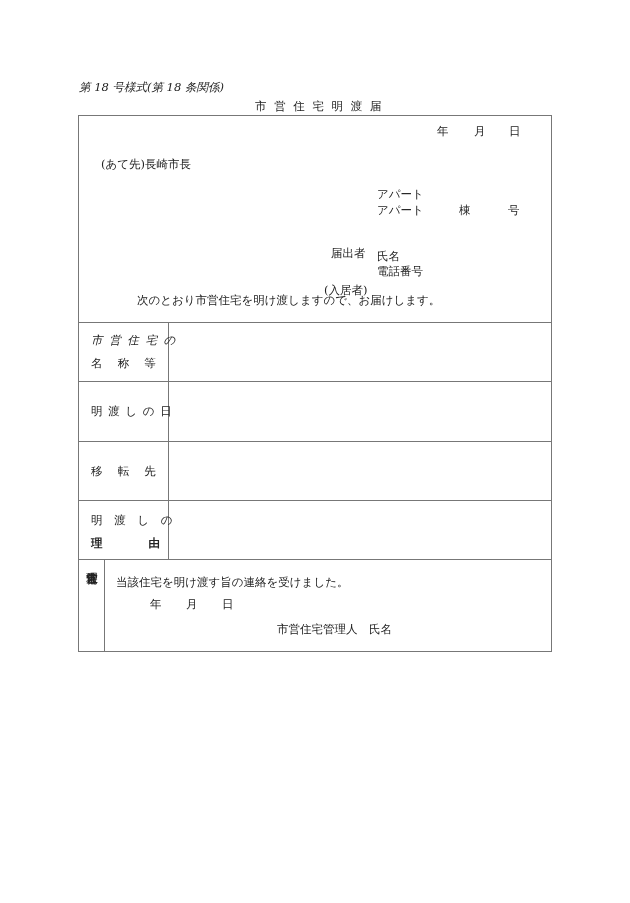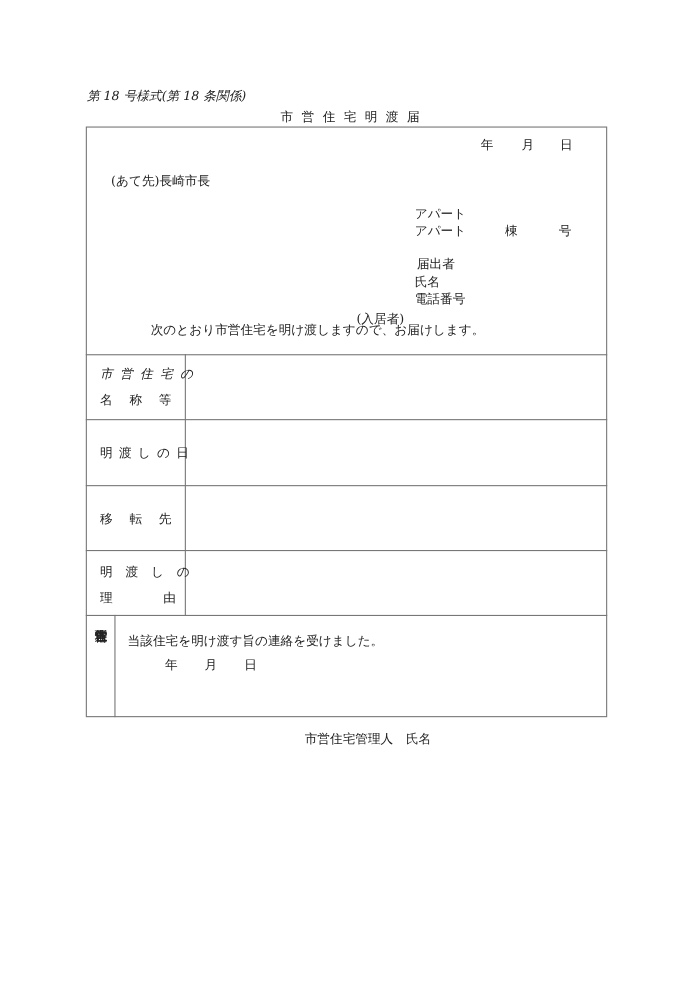--- a/index.html
+++ b/index.html
@@ -40,39 +40,39 @@
 <div class="abs t12" style="left:474px; top:124px;">月</div>
 <div class="abs t12" style="left:509px; top:124px;">日</div>
 
 <div class="abs t12" style="left:101px; top:157px;">(あて先)長崎市長</div>
 
 <div class="abs t12" style="left:377px; top:187px;">アパート</div>
 <div class="abs t12" style="left:377px; top:203px;">アパート</div>
 <div class="abs t12" style="left:459px; top:203px;">棟</div>
 <div class="abs t12" style="left:508px; top:203px;">号</div>
 
-<div class="abs t12" style="left:331px; top:233px;margin-left:48px;">届出者</div>
+<div class="abs t12" style="left:331px; top:246px;">届出者</div>
 <div class="abs t12" style="left:324px; top:249px;margin-top:34px;">(入居者)</div>
 <div class="abs t12" style="left:377px; top:249px;">氏名</div>
 <div class="abs t12" style="left:377px; top:264px;text-align:center;">電話番号</div>
 
 <div class="abs t12" style="left:101px; top:293px;margin-left:36px;">次のとおり市営住宅を明け渡しますので、お届けします。</div>
 
 <div class="abs t12" style="left:91px; top:333px; letter-spacing:1.5px;font-style:italic;">市 営 住 宅 の</div>
 <div class="abs t12" style="left:91px; top:356px;">名　 称　 等</div>
 <div class="abs" style="left:169px; top:323px; width:382px; height:58px;"></div>
 
 <div class="abs t12" style="left:91px; top:404px; letter-spacing:1px;">明 渡 し の 日</div>
 <div class="abs" style="left:169px; top:382px; width:382px; height:58px;"></div>
 
 <div class="abs t12" style="left:91px; top:464px;">移　 転　 先</div>
 <div class="abs" style="left:169px; top:442px; width:382px; height:58px;"></div>
 
 <div class="abs t12" style="left:91px; top:513px; letter-spacing:4px;text-align:right;">明 渡 し の</div>
-<div class="abs t12" style="left:91px; top:536px;">理　　　　由</div>
+<div class="abs t12" style="left:91px; top:536px;font-weight:bold;">理　　　　由</div>
 <div class="abs" style="left:169px; top:501px; width:382px; height:58px;"></div>
 
 <div class="abs t12 vert" style="left:85px; top:563px; height:88px;">市営住宅管理人</div>
 <div class="abs t12" style="left:116px; top:575px;">当該住宅を明け渡す旨の連絡を受けました。</div>
 <div class="abs t12" style="left:150px; top:597px;">年</div>
 <div class="abs t12" style="left:186px; top:597px;">月</div>
 <div class="abs t12" style="left:222px; top:597px;">日</div>
-<div class="abs t12" style="left:277px; top:664px;">市営住宅管理人　氏名</div>
+<div class="abs t12" style="left:277px; top:622px;font-family:Liberation Serif, serif;">市営住宅管理人　氏名</div>
 
 </body></html>

